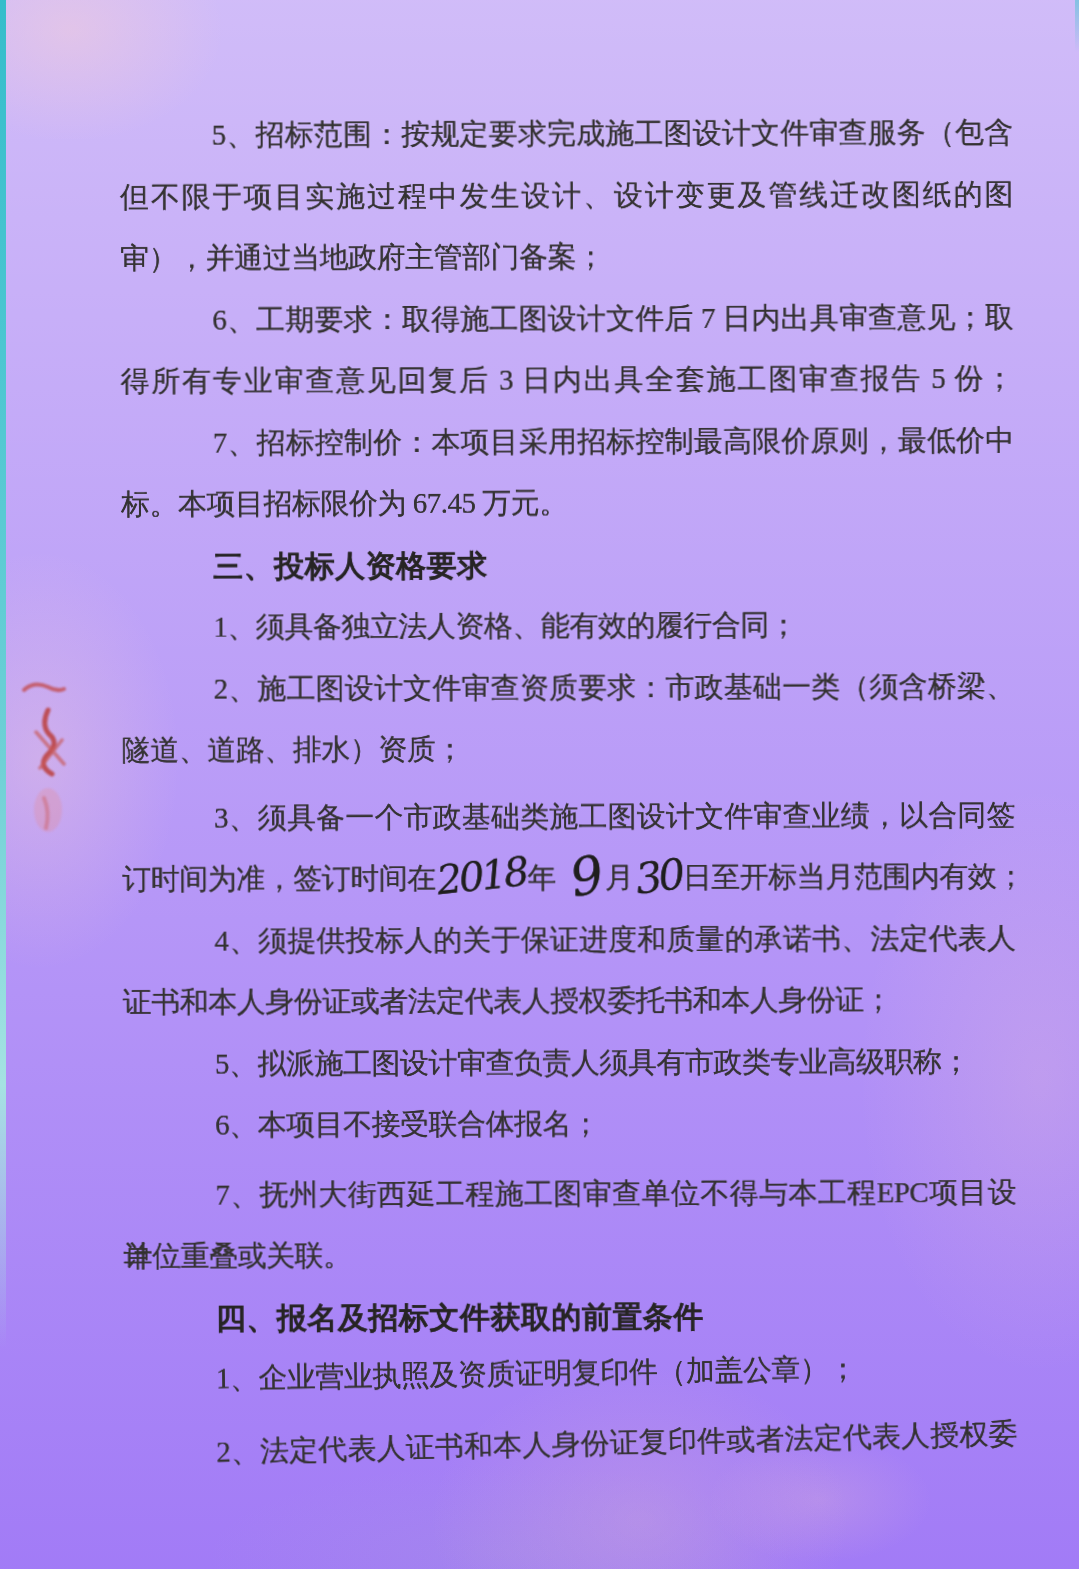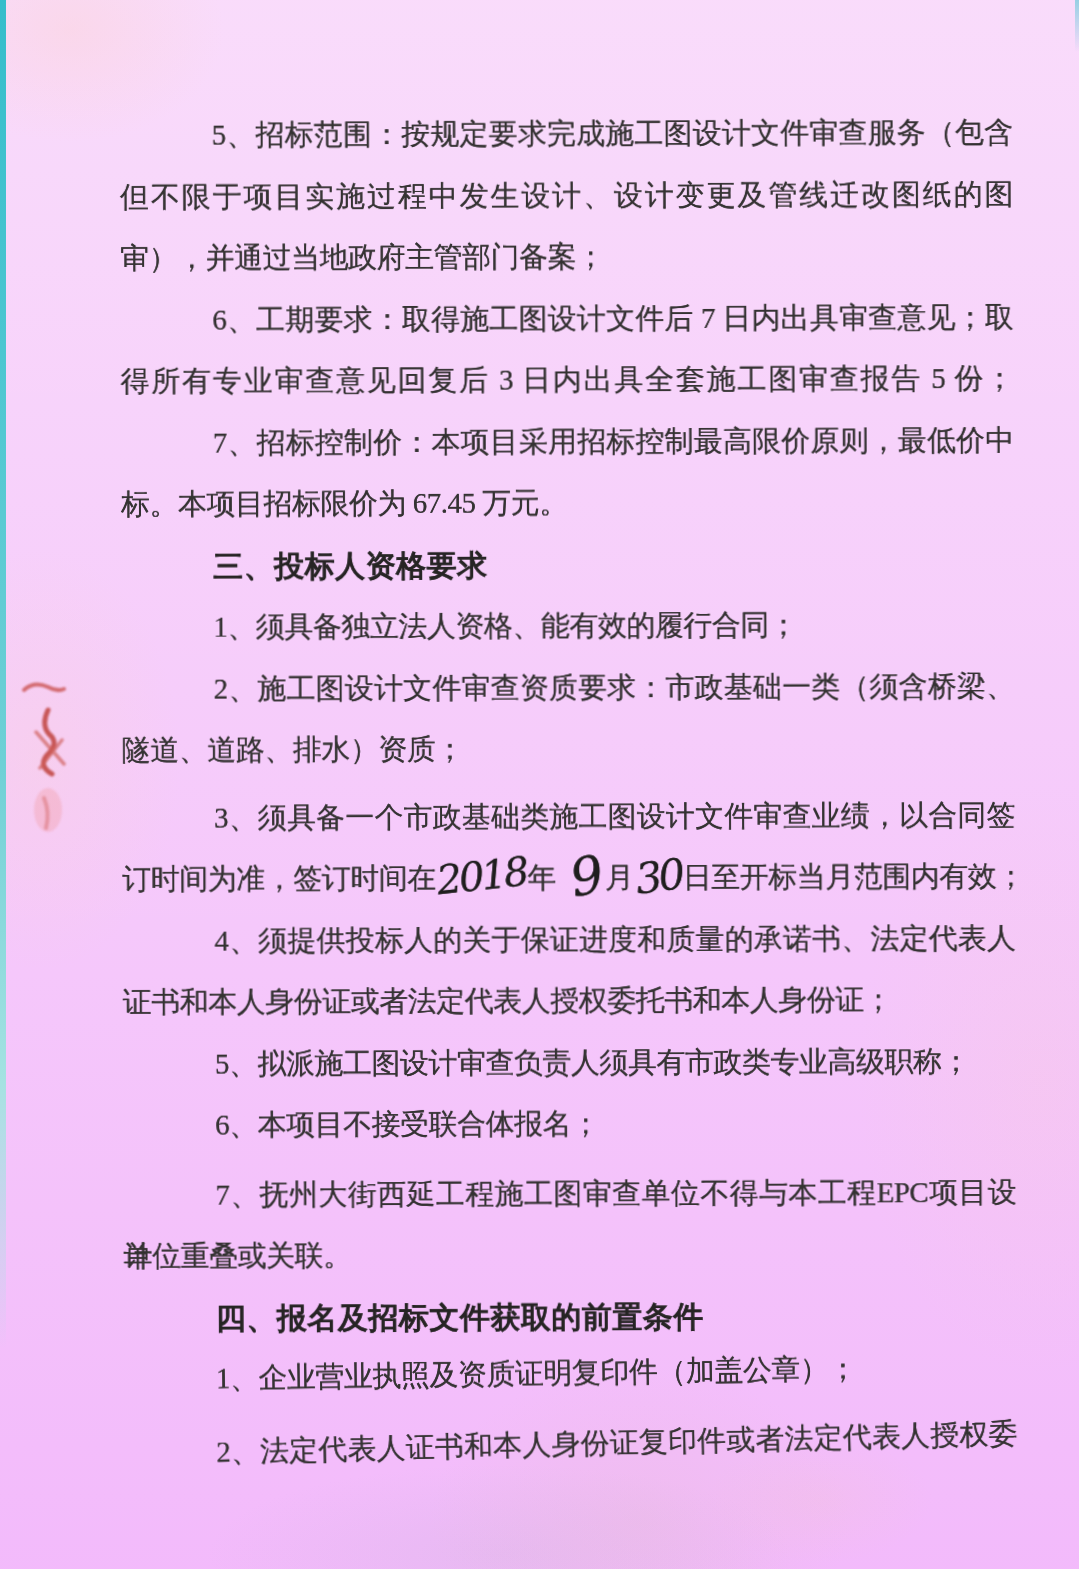--- a/index.html
+++ b/index.html
@@ -1,20 +1,20 @@
 <!DOCTYPE html>
 <html><head>
 <meta charset="utf-8">
 <style>
   html,body{margin:0;padding:0;background:#e8e8e8;}
   .page{
     position:relative;
     width:1079px;height:1569px;
     margin:0 auto;
-    background:#f0abfc;
+    background:#8b5cf6;
     overflow:hidden;
     font-family:"Liberation Serif","DejaVu Serif",serif;
   }
   
   .page::before{
     content:"";position:absolute;inset:0;pointer-events:none;
     background:
       radial-gradient(220px 160px at 70px 30px,  rgba(252,210,210,.40), transparent 70%),
       radial-gradient(200px 300px at 40px 760px, rgba(250,212,212,.32), transparent 70%),
       radial-gradient(260px 420px at 1040px 1080px, rgba(248,205,208,.20), transparent 70%),

